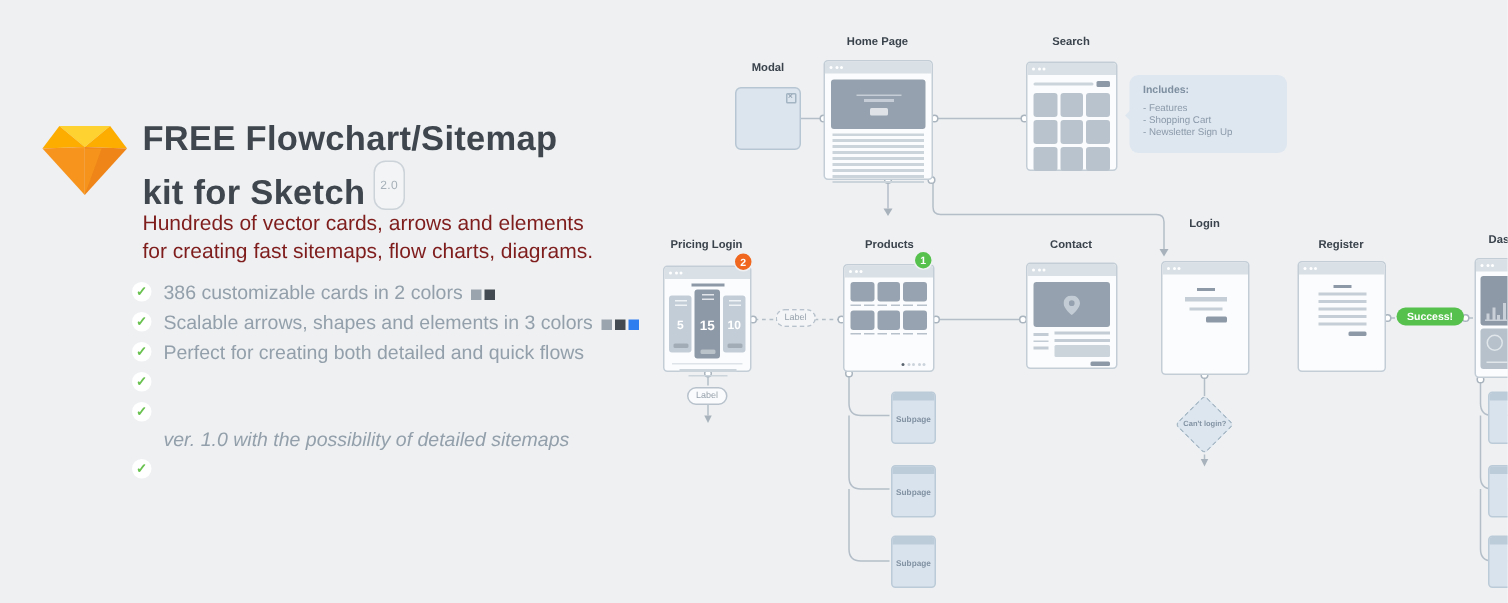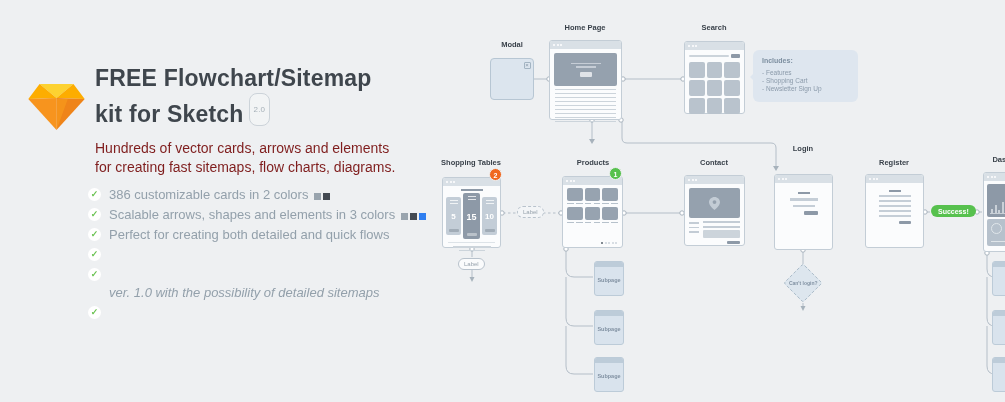--- a/index.html
+++ b/index.html
@@ -1,21 +1,21 @@
 <!DOCTYPE html>
 <html><head>
 <meta charset="utf-8">
 <style>
   * { margin:0; padding:0; box-sizing:border-box; }
   html,body { font-family:"Liberation Sans", sans-serif; }
   #app { position:relative; width:1005px; height:402px; background:#eef0f2; overflow:hidden; }
 
   
   .logo { position:absolute; left:28px; top:83px; width:57px; height:47px; }
-  .title { position:absolute; left:95px; top:64px; font-size:23px; line-height:29px; font-weight:bold; color:#3f464d; letter-spacing:.2px; }
+  .title { position:absolute; left:95px; top:78px; font-size:23px; line-height:29px; font-weight:bold; color:#3f464d; letter-spacing:.2px; }
   .ver-badge { display:inline-block; font-size:8px; font-weight:normal; color:#a6b0b8; border:1px solid #ccd3d9; border-radius:8px; padding:1px 4px; vertical-align:10px; margin-left:5px; background:#f2f4f5; }
   .desc { position:absolute; left:95px; top:139px; font-size:14px; line-height:19px; color:#7f1d1d; }
   .features { position:absolute; left:88px; top:188px; }
   .feat { display:flex; align-items:flex-start; gap:8px; margin-bottom:7px; font-size:13px; line-height:13px; color:#93a0ab; }
   .check { flex:0 0 auto; width:13px; height:13px; border-radius:50%; background:#fff; color:#69c24f; font-size:9px; line-height:13px; text-align:center; font-weight:bold; }
   .f-line2 { margin-top:5px;font-style:italic; }
   .f-swatches { display:inline-flex; gap:2px; margin-left:6px; vertical-align:-1px; }
   .swatch { width:7px; height:7px; display:inline-block; }
 
   
@@ -272,21 +272,21 @@
     </div>
   </div>
 
   <div class="bubble">
     <div class="bubble-title">Includes:</div>
     <div class="bubble-item">- Features</div>
     <div class="bubble-item">- Shopping Cart</div>
     <div class="bubble-item">- Newsletter Sign Up</div>
   </div>
 
-  <div class="node-label" style="left:471px; top:158px;">Shopping Tables</div>
+  <div class="node-label" style="left:471px; top:158px;">Pricing Login</div>
   <div class="card" style="left:442px; top:177px; width:59px; height:71px;">
     <div class="chrome">
         <i class="dot"></i>
         <i class="dot"></i>
         <i class="dot"></i>
       </div>
     <div class="pr-head"></div>
     <div class="tiers">
       <div class="tier">
           <i class="tier-line"></i>

